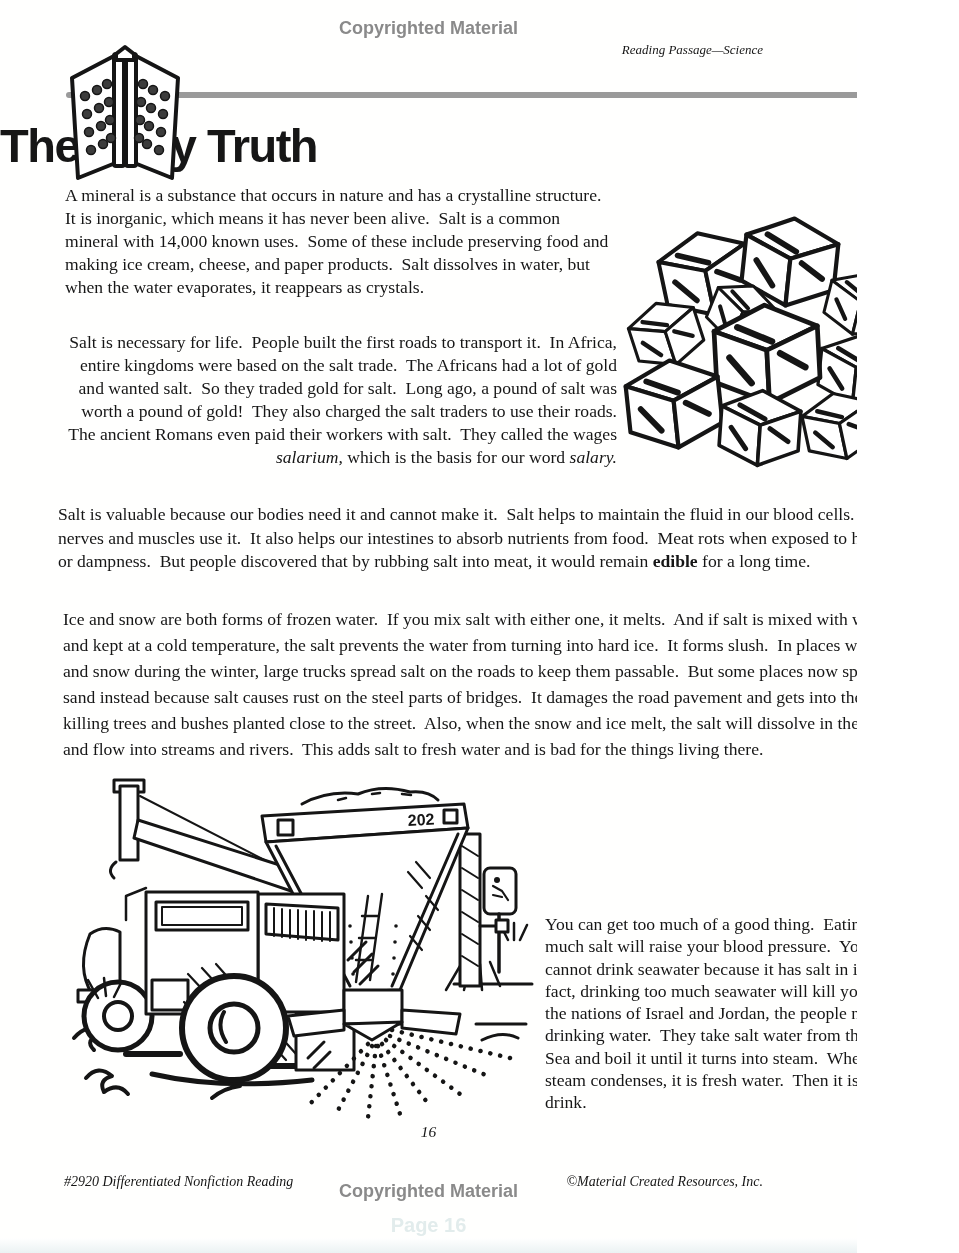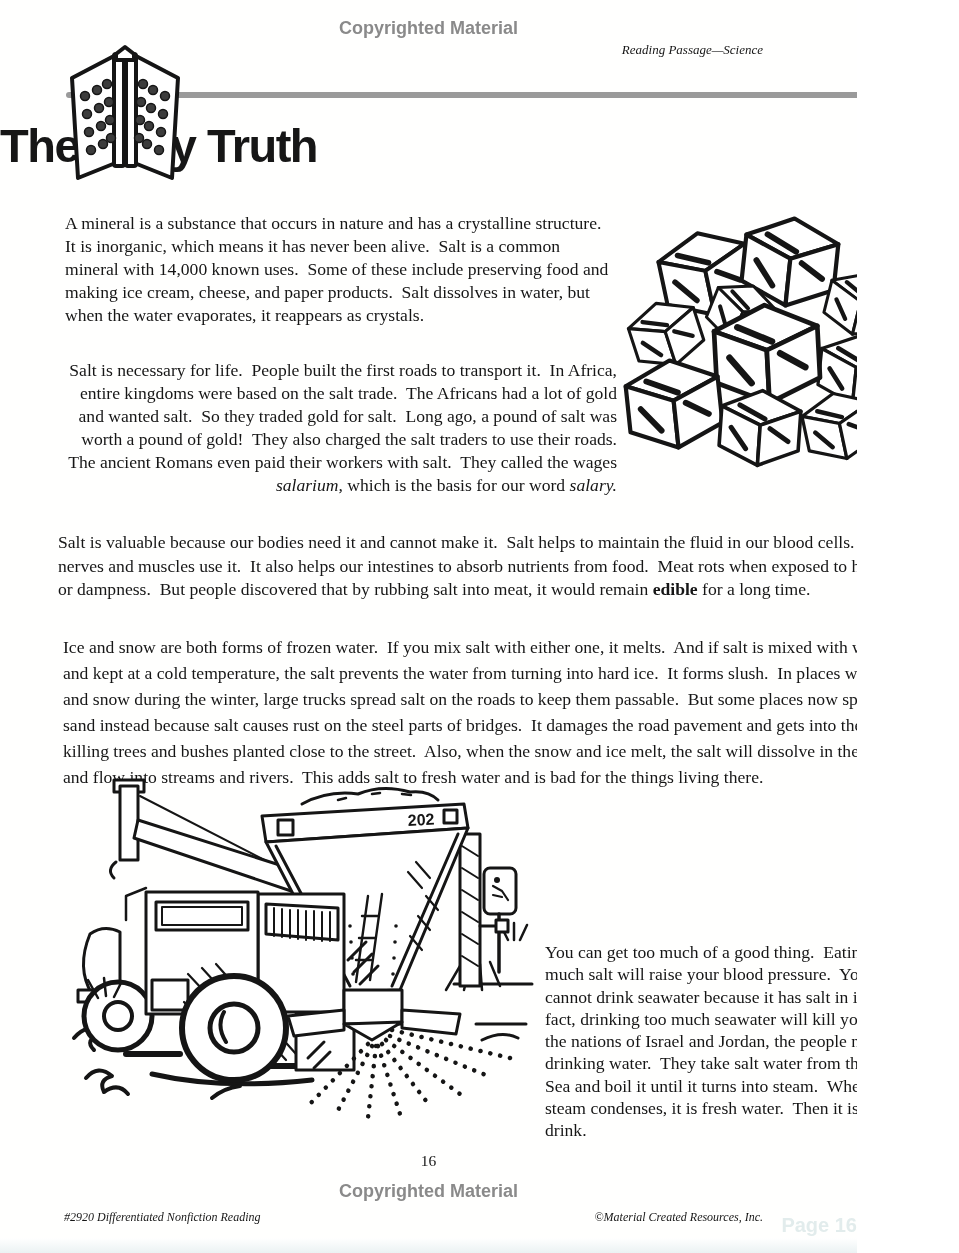--- a/index.html
+++ b/index.html
@@ -8,36 +8,36 @@
   .wm{position:absolute;left:0;right:0;text-align:center;color:#8a8a8a;
       font-family:"Liberation Sans",sans-serif;font-weight:600;font-size:18px;}
   .wm-top{top:18px;}
   .wm-bottom{top:1181px;}
   .hdr-right{position:absolute;top:42px;right:94px;font-style:italic;font-size:13px;
              font-family:"Liberation Serif",serif;font-weight:500;}
   .rule{position:absolute;top:92px;left:66px;width:824px;height:6px;background:#9a9a9a;border-radius:3px;}
   .logo{position:absolute;top:44px;left:58px;width:134px;height:142px;z-index:2;}
   .title{position:absolute;top:112px;left:0;right:0;
          font-family:"Liberation Sans",sans-serif;font-weight:700;font-size:47px;letter-spacing:-1.5px;margin-top:6px;}
-  .para{position:absolute;font-size:17.6px;line-height:23px;white-space:pre-wrap;margin-top:28px;}
+  .para{position:absolute;font-size:17.6px;line-height:23px;white-space:pre-wrap;}
   #p1{top:184px;left:65px;width:548px;}
   #p2{top:331px;left:65px;width:552px;text-align:right;}
   #p3{top:503px;left:58px;width:840px;line-height:23.5px;}
   #p4{top:606px;left:63px;width:842px;line-height:26px;}
   #p5{top:781px;left:545px;width:362px;}
   #p6{top:913px;left:545px;width:368px;line-height:22.3px;}
   .it{font-style:italic;}
   .bd{font-weight:700;}
   .crystals{position:absolute;top:202px;left:610px;width:290px;height:282px;}
   .truck{position:absolute;top:776px;left:56px;width:478px;height:352px;}
-  .ftr{position:absolute;top:1174px;font-style:italic;font-size:12px;margin-top:36px;}
+  .ftr{position:absolute;top:1174px;font-style:italic;font-size:14px;}
   .ftr-left{left:64px;}
   .ftr-right{right:94px;}
-  .page-num{position:absolute;top:1152px;left:0;right:0;text-align:center;font-size:15.5px;}
-  .faint{position:absolute;top:1214px;left:0;right:0;text-align:right;color:#e2ecec;
+  .page-num{position:absolute;top:1123px;left:0;right:0;text-align:center;font-style:italic;font-size:15.5px;}
+  .faint{position:absolute;top:1214px;left:0;right:0;text-align:center;color:#e2ecec;
          font-family:"Liberation Sans",sans-serif;font-weight:700;font-size:20px;}
   .bottom-strip{position:absolute;bottom:0;left:0;width:100%;height:15px;
                 background:linear-gradient(#ffffff,#ebf2f3);}
   svg text{font-family:"Liberation Sans",sans-serif;}
 </style>
 </head>
 <body>
 
 <div class="page">
 

